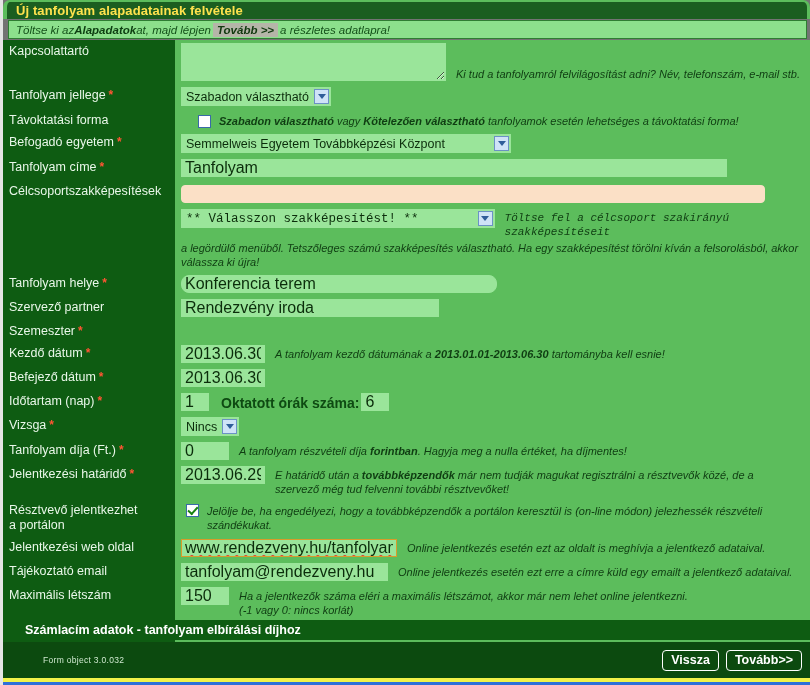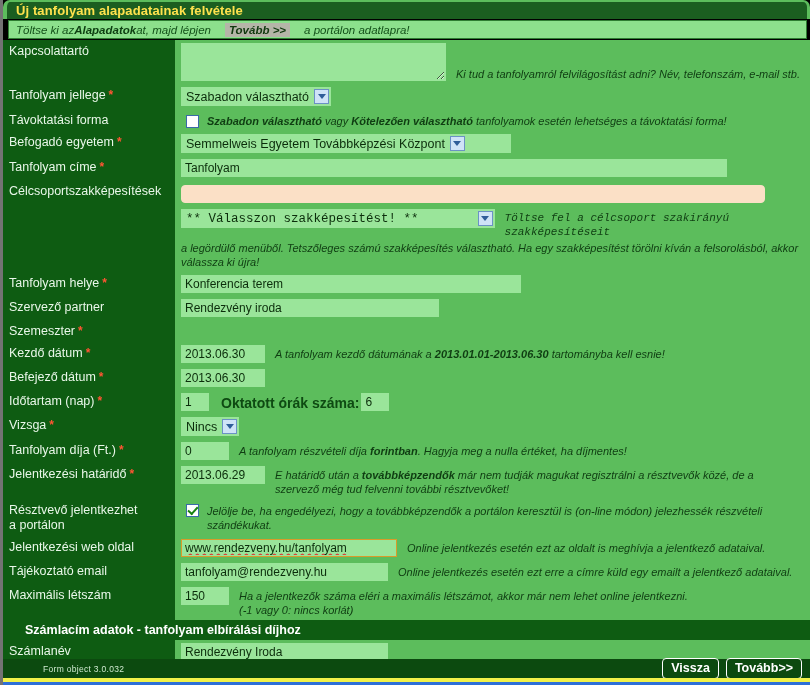--- a/index.html
+++ b/index.html
@@ -6,22 +6,22 @@
   html, body {
     margin: 0; padding: 0;
     width: 810px; height: 685px;
     overflow: hidden;
     background: #5cbd5c;
     font-family: "Liberation Sans", sans-serif;
   }
   #app {
     width: 810px; height: 685px;
     position: relative;
-    background: #000000;
-    border-left: 3px solid #737373;
+    background: #737373;
+    border-left: 3px solid #e5e5e5;
   }
 
   
   .titlebar {
     height: 19px;
     background: #1b5e20;
     border-top: 2px solid #5cbd5c;
     border-left: 4px solid #5cbd5c;
     border-right: 3px solid #5cbd5c;
     border-radius: 7px 7px 0 0;
@@ -51,21 +51,21 @@
     font-style: italic;
     white-space: nowrap;
   }
   .instrbar b { font-style: italic; font-weight: bold; color: #0d3d11; }
   .instrbar .hl {
     background: #b5b5a8;
     color: #11390f;
     font-weight: bold;
     font-style: italic;
     padding: 1px 4px;
-    margin: 0 14px;
+    margin: 0 2px;
   }
 
   
   .form {
     position: absolute;
     top: 40px; left: 0; right: 0; bottom: 0;
     background: #5cbd5c;
   }
   .row {
     display: flex;
@@ -92,21 +92,21 @@
     align-items: flex-start;
     flex-wrap: wrap;
     min-height: 22px;
   }
 
   
   input.txt, textarea.txt {
     background: #9ae59a;
     border: 1px solid #9ae59a;
     font-family: "Liberation Sans", sans-serif;
-    font-size: 12px;
+    font-size: 16px;
     color: #0b2d0b;
     padding: 1px 3px;
     outline: none;
     height: 18px;
   }
   textarea.txt {
     resize: vertical;
     line-height: 14px;
     overflow: hidden;
   }
@@ -194,21 +194,21 @@
     font-weight: bold;
     font-size: 12.5px;
     padding: 3px 0 3px 22px;
     width: 100%;
   }
 
   
   .footer {
     position: absolute;
     left: 0; right: 0; bottom: 7px;
-    height: 19px;
+    height: 36px;
     background: #0c4a0f;
     display: flex;
     align-items: center;
     justify-content: space-between;
     padding: 0 8px 0 40px;
   }
   .ver { color: #cfe8cf; font-size: 8.5px; letter-spacing: .3px; }
   .btns { display: flex; gap: 7px; }
   .btn {
     background: #0c4a0f;
@@ -236,21 +236,21 @@
 
   <div class="titlebar">
     <div class="t">Új tanfolyam alapadatainak felvétele</div>
   </div>
 
   <div class="instrbar">
     <span>Töltse ki az </span>
       <b>Alapadatok</b>
       <span>at, majd lépjen </span>
       <span class="hl">Tovább &gt;&gt;</span>
-      <span> a portálon adatlapra!</span>
+      <span> a részletes adatlapra!</span>
   </div>
 
   <div class="form">
 
     <div class="row">
       <div class="lbl">
         <span>Kapcsolattartó</span>
       </div>
       <div class="fld">
         <textarea class="txt" rows="2" style="width: 265px; height: 38px;"></textarea>
@@ -268,33 +268,33 @@
           <span class="cap">Szabadon választható</span>
           <span class="arw"></span>
         </div>
       </div>
     </div>
 
     <div class="row">
       <div class="lbl">
         <span>Távoktatási forma</span>
       </div>
-      <div class="fld" style="align-items:center;">
+      <div class="fld" style="align-items:center;margin-left:12px;">
         <span class="cb"></span>
         <span class="hint"><b>Szabadon választható</b><span> vagy </span><b>Kötelezően választható</b><span> tanfolyamok esetén lehetséges a távoktatási forma!</span></span>
       </div>
     </div>
 
     <div class="row">
       <div class="lbl">
         <span>Befogadó egyetem</span>
           <span class="star">*</span>
       </div>
       <div class="fld">
-        <div class="sel" style="width:330px;justify-content:flex-start;">
+        <div class="sel" style="width:330px;justify-content:space-between;">
           <span class="cap">Semmelweis Egyetem Továbbképzési Központ</span>
           <span class="arw"></span>
         </div>
       </div>
     </div>
 
     <div class="row">
       <div class="lbl">
         <span>Tanfolyam címe</span>
           <span class="star">*</span>
@@ -321,21 +321,21 @@
         <div class="hintline" style="margin-top:2px;">a legördülő menüből. Tetszőleges számú szakképesítés választható. Ha egy szakképesítést törölni kíván a felsorolásból, akkor válassza ki újra!</div>
       </div>
     </div>
 
     <div class="row">
       <div class="lbl">
         <span>Tanfolyam helye</span>
           <span class="star">*</span>
       </div>
       <div class="fld">
-        <input class="txt" style="width: 340px;" value="Konferencia terem">
+        <input class="txt" style="width: 316px; border-radius: 8px;" value="Konferencia terem">
       </div>
     </div>
 
     <div class="row">
       <div class="lbl">
         <span>Szervező partner</span>
       </div>
       <div class="fld">
         <input class="txt" style="width: 258px;" value="Rendezvény iroda">
       </div>

